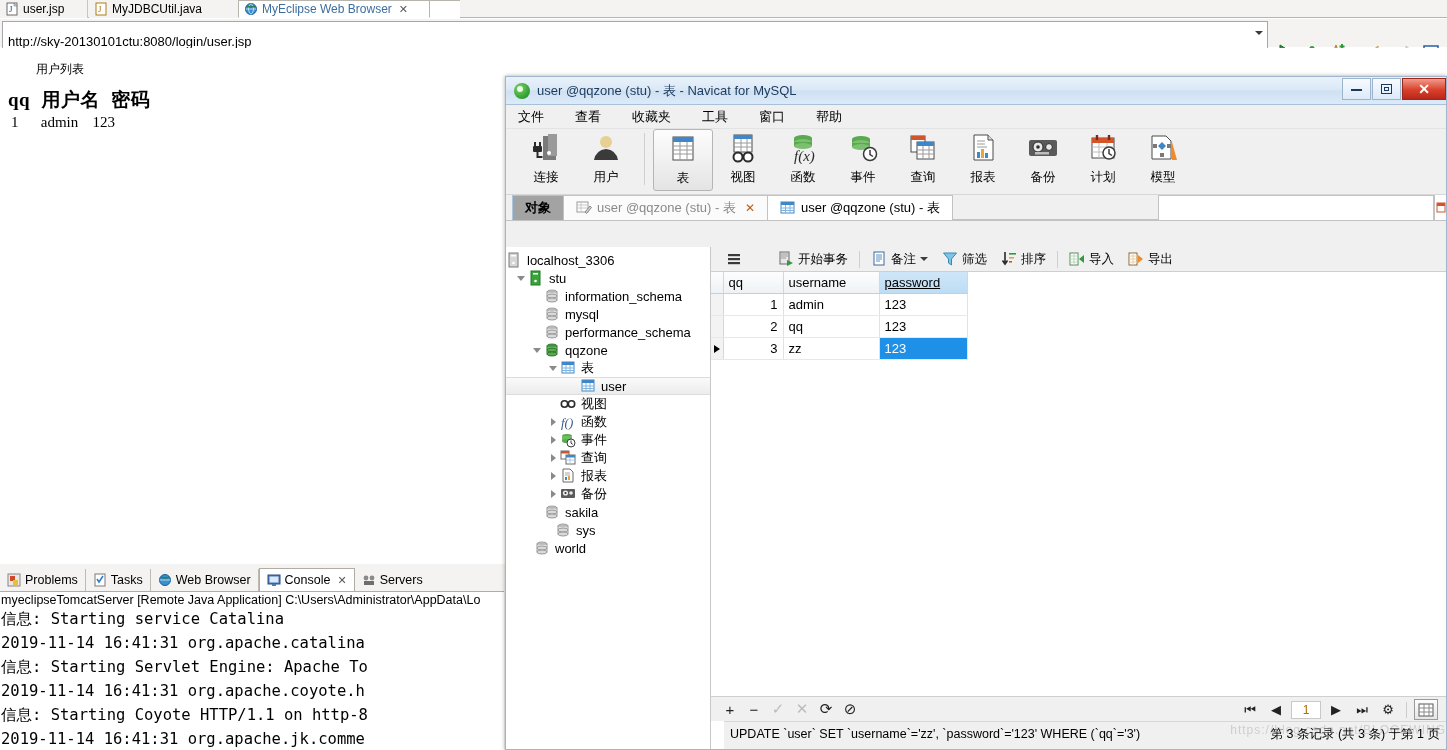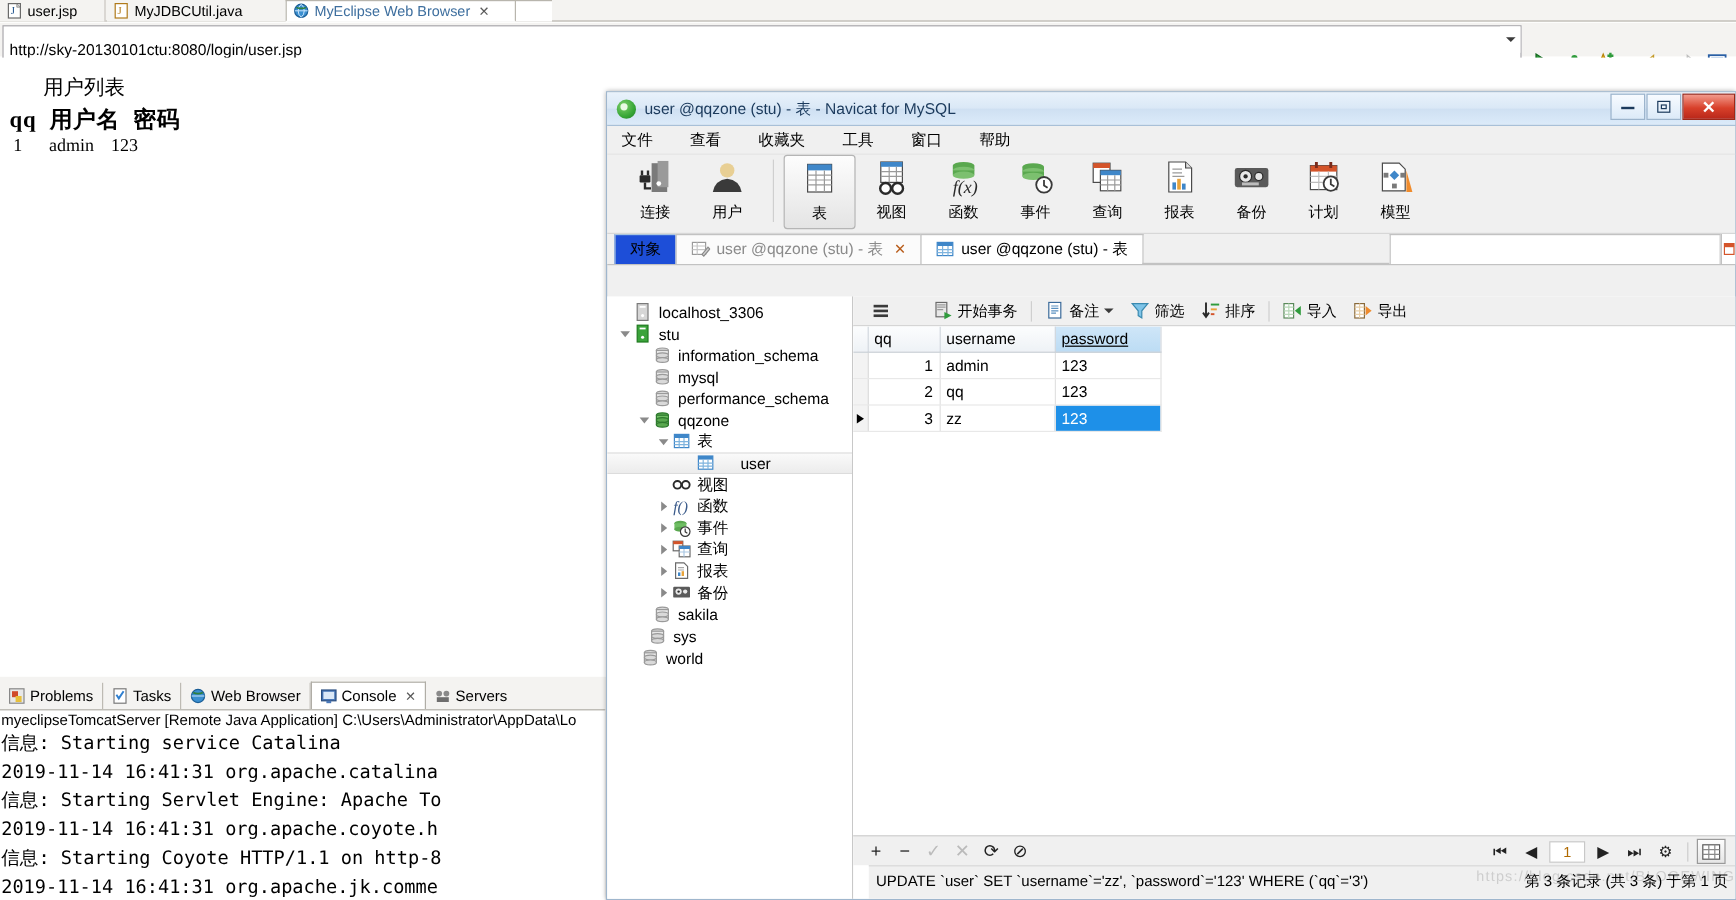--- a/index.html
+++ b/index.html
@@ -74,21 +74,21 @@
   }
   .addr-icons { position: absolute; left: 1275px; top: 20px; height: 26px; display: flex; align-items: center; gap: 6px; }
   .tb-ico { width: 20px; height: 20px; position: relative; display: inline-block; }
 
   
   .web-content {
     position: absolute; left: 0; top: 48px; width: 1447px; height: 516px;
     background: #fff;
     font-family: "Liberation Serif", serif;
   }
-  .wc-title { position: absolute; left: 36px; top: 13px; font-size: 17px; color: #000; }
+  .wc-title { position: absolute; left: 36px; top: 13px; font-size: 12px; color: #000; }
   .wc-hdr { position: absolute; left: 8px; top: 39px; font-size: 19px; font-weight: bold; color:#000; letter-spacing:0.5px;}
   .wc-row { position: absolute; left: 11px; top: 66px; font-size: 15px; color: #000; }
   .wc-row .c1 { display:inline-block; width: 26px; }
   .wc-row .c2 { display:inline-block; width: 48px; }
 
   
   .ecl-bottom {
     position: absolute; left: 0; top: 564px; width: 510px; height: 186px;
     background: #f4f3f1;
   }
@@ -193,38 +193,38 @@
   
   .nav-tabstrip {
     height: 26px; background: #f0f0f0; display: flex; align-items: stretch;
     padding-left: 6px; border-bottom: 1px solid #c2c2c2;
   }
   .ntab {
     display: flex; align-items: center; gap: 5px; padding: 0 12px;
     font-size: 13px; border: 1px solid #c2c2c2; border-bottom: none;
     background: #fbfbfb; color: #8a8a8a; margin-right: -1px; white-space: nowrap;
   }
-  .ntab.obj { background: #1d4ed8; color: #000; font-weight: normal; border-color:#a9c6e0; }
+  .ntab.obj { background: #a3a3a3; color: #000; font-weight: bold; border-color:#a9c6e0; }
   .ntab.current { background: #ffffff; color: #000; }
   .ntab-x { color:#b85c1a; font-size: 12px; margin-left: 4px; }
   .ntab-fill { flex: 1; border-bottom: 1px solid #c2c2c2; }
   .ntab-blank { width: 276px; background:#fff; border: 1px solid #c2c2c2; border-bottom:none;}
   .ntab-end { width: 12px; background:#fff; border-left:1px solid #c2c2c2; display:flex;align-items:center;justify-content:center;}
 
   
   .nav-body { position: absolute; left: 0; top: 170px; right: 0; bottom: 0; display: flex; }
   .nav-tree {
     width: 205px; background: #ffffff; border-right: 1px solid #c8c8c8;
     padding-top: 4px; overflow: hidden;
   }
   .tnode {
     height: 18px; display: flex; align-items: center; font-size: 13px; color: #000;
     white-space: nowrap; padding-right: 4px;
   }
-  .tnode.selected { background: linear-gradient(to bottom,#fafafa,#ececec); border-top:1px solid #dcdcdc; border-bottom:1px solid #dcdcdc;gap:16px;}
+  .tnode.selected { background: linear-gradient(to bottom,#fafafa,#ececec); border-top:1px solid #dcdcdc; border-bottom:1px solid #dcdcdc;}
   .tw { width: 14px; flex: 0 0 14px; display:flex;align-items:center;justify-content:center; }
   .arrow-r { width:0;height:0;border-top:4px solid transparent;border-bottom:4px solid transparent;border-left:5px solid #8a8a8a;}
   .arrow-d { width:0;height:0;border-left:4px solid transparent;border-right:4px solid transparent;border-top:5px solid #8a8a8a;}
   .ticon-sm { width: 16px; flex: 0 0 16px; height: 16px; margin-right: 5px; position: relative; }
 
   .nav-right { flex: 1; position: relative; background: #fff; display: flex; flex-direction: column; }
   .grid-toolbar {
     height: 25px; background: #f0f0f0; border-bottom: 1px solid #cfcfcf;
     display: flex; align-items: center; padding-left: 8px; gap: 0px;
   }
@@ -656,21 +656,21 @@
         <svg width="10" height="12" viewBox="0 0 10 12">
             <rect x="1" y="1" width="8" height="9" fill="#fff" stroke="#d4542a"></rect>
             <rect x="1" y="1" width="8" height="3" fill="#d4542a"></rect>
           </svg>
       </div>
     </div>
 
     <div class="nav-body">
 
       <div class="nav-tree">
-        <div class="tnode" style="padding-left:22px">
+        <div class="tnode" style="">
           <span class="ticon-sm">
             <svg width="16" height="16" viewBox="0 0 16 16">
                 <rect x="3" y="1" width="9" height="14" fill="#d6d6d6" stroke="#7a7a7a"></rect>
                 <rect x="5" y="3" width="5" height="1.5" fill="#fff"></rect>
                 <circle cx="7.5" cy="11" r="1.3" fill="#fff"></circle>
               </svg>
           </span>
           <span>localhost_3306</span>
         </div>
         <div class="tnode" style="padding-left:8px">
@@ -838,21 +838,21 @@
           <span class="ticon-sm">
             <svg width="16" height="16" viewBox="0 0 16 16">
                 <ellipse cx="8" cy="4" rx="5" ry="2" fill="#d9d9d9" stroke="#9a9a9a"></ellipse>
                 <rect x="3" y="4" width="10" height="8" fill="#e8e8e8" stroke="#9a9a9a"></rect>
                 <ellipse cx="8" cy="8" rx="5" ry="2" fill="#d9d9d9" stroke="#9a9a9a"></ellipse>
                 <ellipse cx="8" cy="12" rx="5" ry="2" fill="#d9d9d9" stroke="#9a9a9a"></ellipse>
               </svg>
           </span>
           <span>sakila</span>
         </div>
-        <div class="tnode" style="padding-left:34px">
+        <div class="tnode" style="padding-left:49px">
           <span class="ticon-sm">
             <svg width="16" height="16" viewBox="0 0 16 16">
                 <ellipse cx="8" cy="4" rx="5" ry="2" fill="#d9d9d9" stroke="#9a9a9a"></ellipse>
                 <rect x="3" y="4" width="10" height="8" fill="#e8e8e8" stroke="#9a9a9a"></rect>
                 <ellipse cx="8" cy="8" rx="5" ry="2" fill="#d9d9d9" stroke="#9a9a9a"></ellipse>
                 <ellipse cx="8" cy="12" rx="5" ry="2" fill="#d9d9d9" stroke="#9a9a9a"></ellipse>
               </svg>
           </span>
           <span>sys</span>
         </div>

